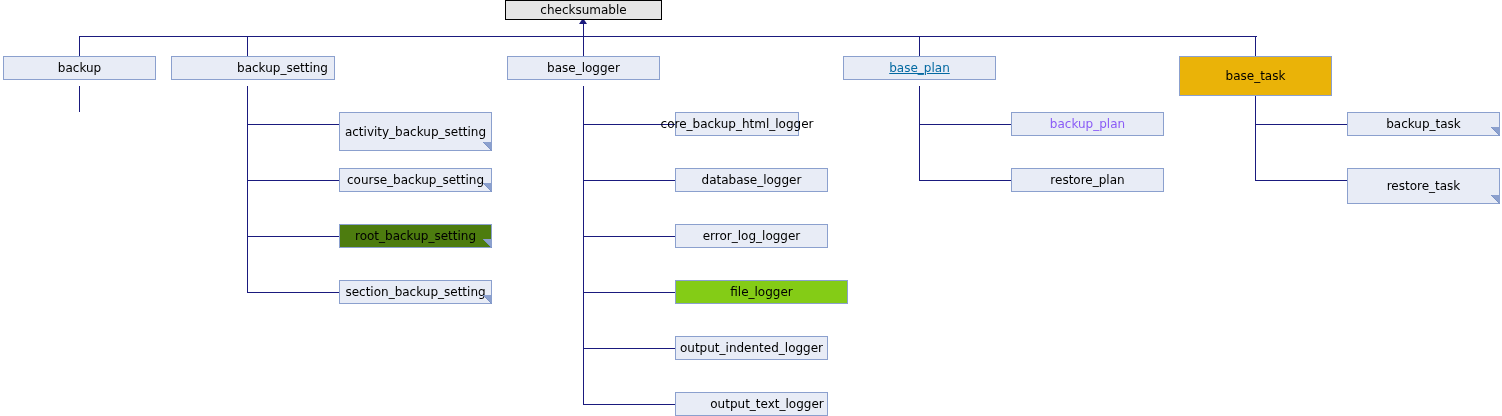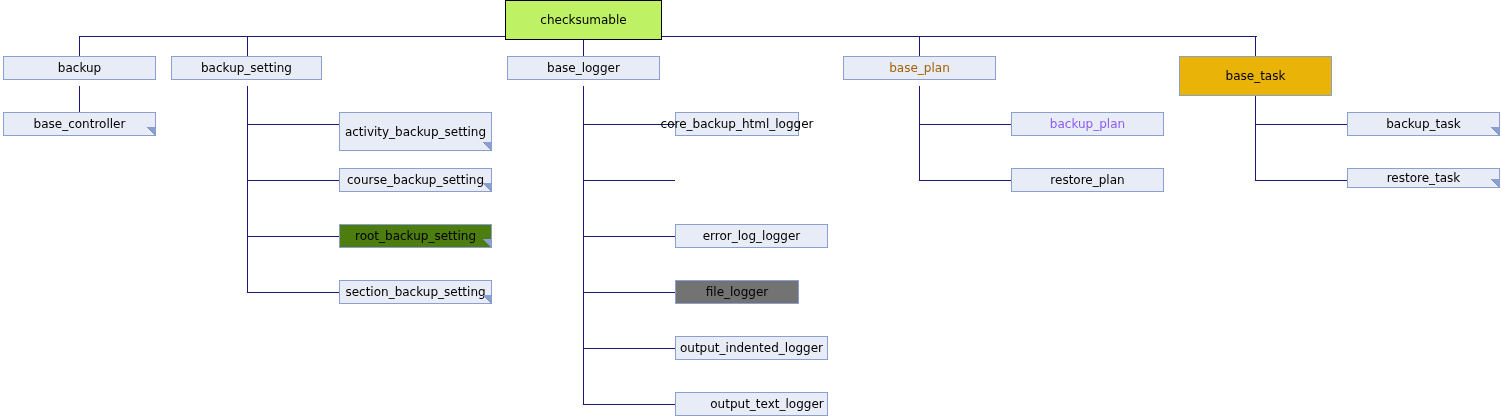--- a/index.html
+++ b/index.html
@@ -105,73 +105,73 @@
     <div class="edge v" style="left: 247px; top: 86px; height: 206px; background: rgb(26, 26, 126);"></div>
     <div class="edge v" style="left: 583px; top: 86px; height: 318px; background: rgb(26, 26, 126);"></div>
     <div class="edge v" style="left: 919px; top: 86px; height: 94px; background: rgb(26, 26, 126);"></div>
     <div class="edge v" style="left: 1255px; top: 86px; height: 94px; background: rgb(26, 26, 126);"></div>
     <div class="arrow" style="left: 579px; top: 18px; border-bottom-color: rgb(26, 26, 126);"></div>
     <div class="arrow" style="left: 75px; top: 74px; border-bottom-color: rgb(26, 26, 126);"></div>
     <div class="arrow" style="left: 243px; top: 74px; border-bottom-color: rgb(26, 26, 126);"></div>
     <div class="arrow" style="left: 579px; top: 74px; border-bottom-color: rgb(26, 26, 126);"></div>
     <div class="arrow" style="left: 915px; top: 74px; border-bottom-color: rgb(26, 26, 126);"></div>
     <div class="arrow" style="left: 1251px; top: 74px; border-bottom-color: rgb(26, 26, 126);"></div>
-    <div class="node root" style="left: 505px; top: 0px; width: 157px; height: 40px; background: #bef264; border-color: rgb(0, 0, 0);">
+    <div class="node root" style="left: 505px; top: 0px; width: 157px; height: 20px; background: #e5e5e5; border-color: rgb(0, 0, 0);">
       <span class="node-label" style="color: rgb(0, 0, 0);">checksumable</span>
     </div>
     <div class="node" style="left: 3px; top: 56px; width: 153px; height: 24px; background: rgb(232, 236, 246); border-color: rgb(139, 160, 206);">
       <span class="node-label" style="color: rgb(0, 0, 0); text-align: center;">backup</span>
     </div>
-    <div class="node" style="left: 171px; top: 56px; width: 151px; height: 24px; background: rgb(232, 236, 246); border-color: rgb(139, 160, 206);">
+    <div class="node" style="left: 171px; top: 56px; width: 164px; height: 24px; background: rgb(232, 236, 246); border-color: rgb(139, 160, 206); justify-content: flex-end;">
       <span class="node-label" style="color: rgb(0, 0, 0);">backup_setting</span>
     </div>
     <div class="node" style="left: 507px; top: 56px; width: 153px; height: 24px; background: rgb(232, 236, 246); border-color: rgb(139, 160, 206);">
       <span class="node-label" style="color: rgb(0, 0, 0);">base_logger</span>
     </div>
     <div class="node" style="left: 843px; top: 56px; width: 153px; height: 24px; background: rgb(232, 236, 246); border-color: rgb(139, 160, 206);">
-      <span class="node-label" style="color: #a16207;">base_plan</span>
+      <span class="node-label" style="color: #0369a1; text-decoration: underline;">base_plan</span>
     </div>
     <div class="node" style="left: 1179px; top: 56px; width: 153px; height: 40px; background: #eab308; border-color: rgb(139, 160, 206);">
       <span class="node-label" style="color: rgb(0, 0, 0);">base_task</span>
-    </div>
-    <div class="node folded" style="left: 3px; top: 112px; width: 153px; height: 24px; background: rgb(232, 236, 246); border-color: rgb(139, 160, 206);">
-      <span class="node-label" style="color: rgb(0, 0, 0);">base_controller</span>
     </div>
     <div class="node folded" style="left: 339px; top: 112px; width: 153px; height: 39px; background: rgb(232, 236, 246); border-color: rgb(139, 160, 206);">
       <span class="node-label" style="color: rgb(0, 0, 0);">activity_backup_setting</span>
     </div>
     <div class="node folded" style="left: 339px; top: 168px; width: 153px; height: 24px; background: rgb(232, 236, 246); border-color: rgb(139, 160, 206);">
       <span class="node-label" style="color: rgb(0, 0, 0);">course_backup_setting</span>
     </div>
     <div class="node folded" style="left: 339px; top: 224px; width: 153px; height: 24px; background: #4d7c0f; border-color: rgb(139, 160, 206);">
       <span class="node-label" style="color: rgb(0, 0, 0);">root_backup_setting</span>
     </div>
     <div class="node folded" style="left: 339px; top: 280px; width: 153px; height: 24px; background: rgb(232, 236, 246); border-color: rgb(139, 160, 206);">
       <span class="node-label" style="color: rgb(0, 0, 0);">section_backup_setting</span>
     </div>
     <div class="node" style="left: 675px; top: 112px; width: 124px; height: 24px; background: rgb(232, 236, 246); border-color: rgb(139, 160, 206);">
       <span class="node-label" style="color: rgb(0, 0, 0);">core_backup_html_logger</span>
     </div>
+    <div class="node" style="left: 675px; top: 168px; width: 153px; height: 24px; background: rgb(232, 236, 246); border-color: rgb(139, 160, 206);">
+      <span class="node-label" style="color: rgb(0, 0, 0);">database_logger</span>
+    </div>
     <div class="node" style="left: 675px; top: 224px; width: 153px; height: 24px; background: rgb(232, 236, 246); border-color: rgb(139, 160, 206);">
       <span class="node-label" style="color: rgb(0, 0, 0);">error_log_logger</span>
     </div>
-    <div class="node" style="left: 675px; top: 280px; width: 124px; height: 24px; background: #737373; border-color: rgb(139, 160, 206);">
+    <div class="node" style="left: 675px; top: 280px; width: 173px; height: 24px; background: #84cc16; border-color: rgb(139, 160, 206);">
       <span class="node-label" style="color: rgb(0, 0, 0);">file_logger</span>
     </div>
     <div class="node" style="left: 675px; top: 336px; width: 153px; height: 24px; background: rgb(232, 236, 246); border-color: rgb(139, 160, 206); justify-content: center;">
       <span class="node-label" style="color: rgb(0, 0, 0);">output_indented_logger</span>
     </div>
     <div class="node" style="left: 675px; top: 392px; width: 153px; height: 24px; background: rgb(232, 236, 246); border-color: rgb(139, 160, 206); padding-left: 31px;">
       <span class="node-label" style="color: rgb(0, 0, 0);">output_text_logger</span>
     </div>
     <div class="node" style="left: 1011px; top: 112px; width: 153px; height: 24px; background: rgb(232, 236, 246); border-color: rgb(139, 160, 206);">
       <span class="node-label" style="color: #8b5cf6;">backup_plan</span>
     </div>
     <div class="node" style="left: 1011px; top: 168px; width: 153px; height: 24px; background: rgb(232, 236, 246); border-color: rgb(139, 160, 206);">
       <span class="node-label" style="color: rgb(0, 0, 0);">restore_plan</span>
     </div>
     <div class="node folded" style="left: 1347px; top: 112px; width: 153px; height: 24px; background: rgb(232, 236, 246); border-color: rgb(139, 160, 206);">
       <span class="node-label" style="color: rgb(0, 0, 0);">backup_task</span>
     </div>
-    <div class="node folded" style="left: 1347px; top: 168px; width: 153px; height: 20px; background: rgb(232, 236, 246); border-color: rgb(139, 160, 206);">
+    <div class="node folded" style="left: 1347px; top: 168px; width: 153px; height: 36px; background: rgb(232, 236, 246); border-color: rgb(139, 160, 206);">
       <span class="node-label" style="color: rgb(0, 0, 0);">restore_task</span>
     </div>
   </div>
 
 </body></html>

